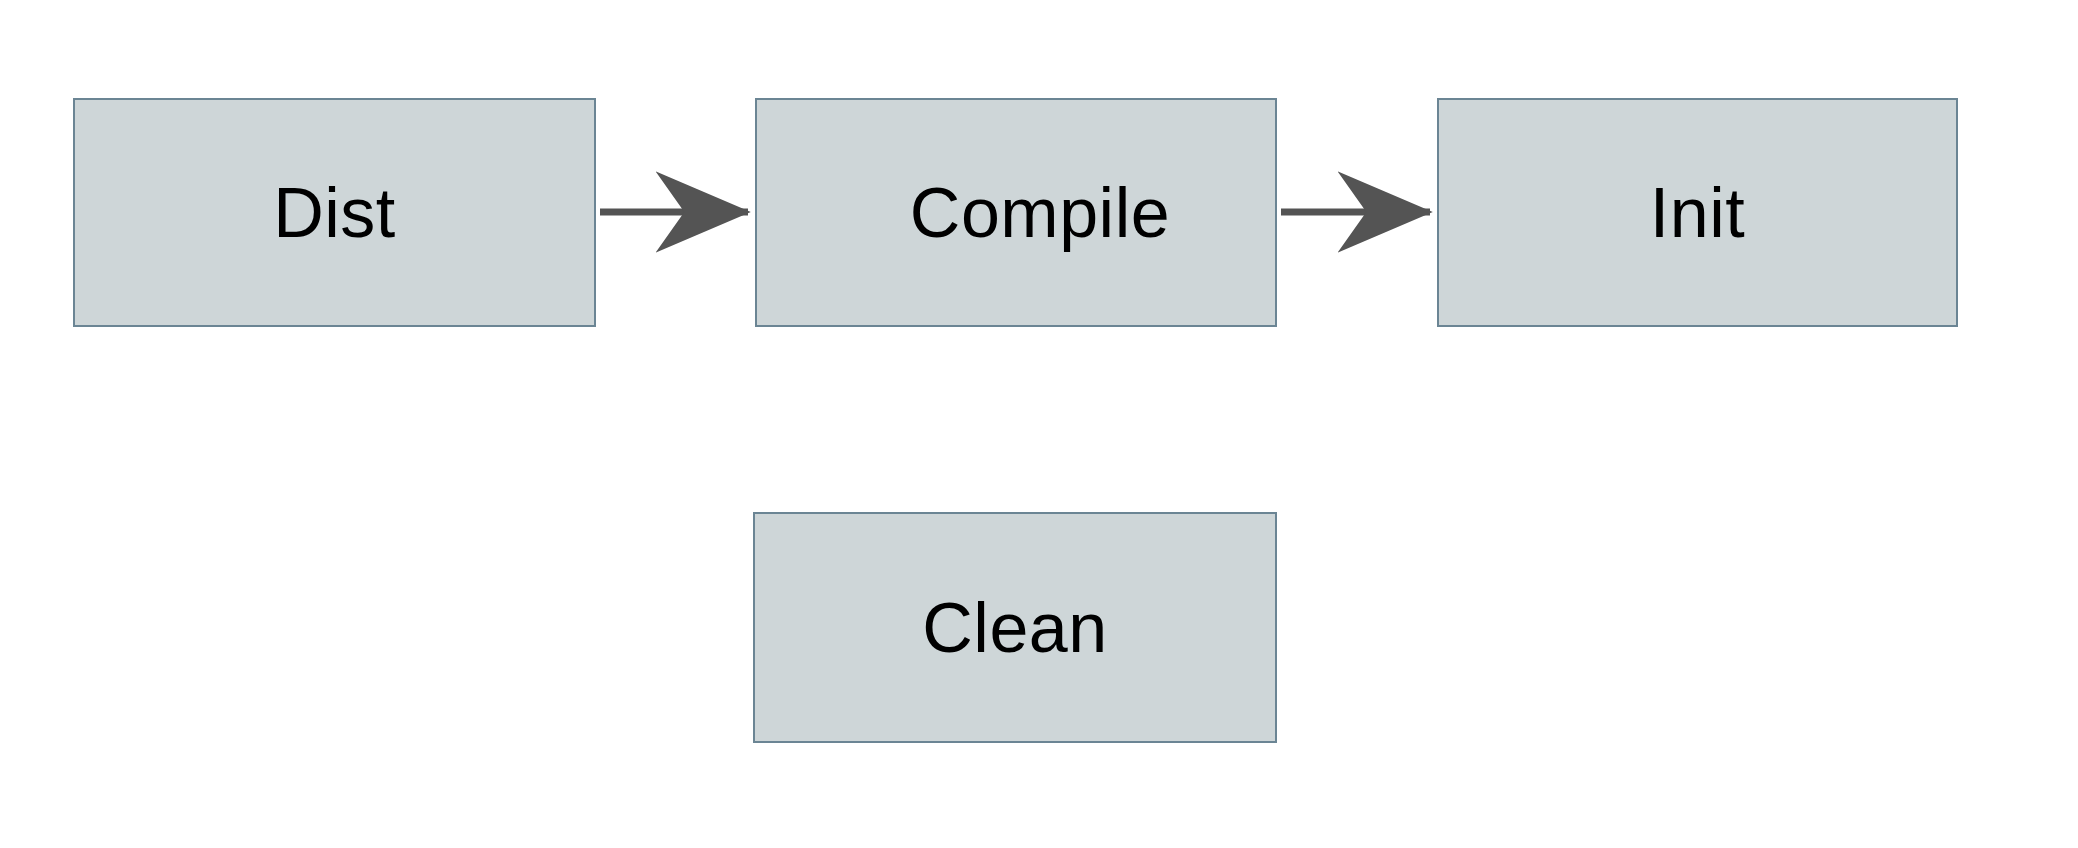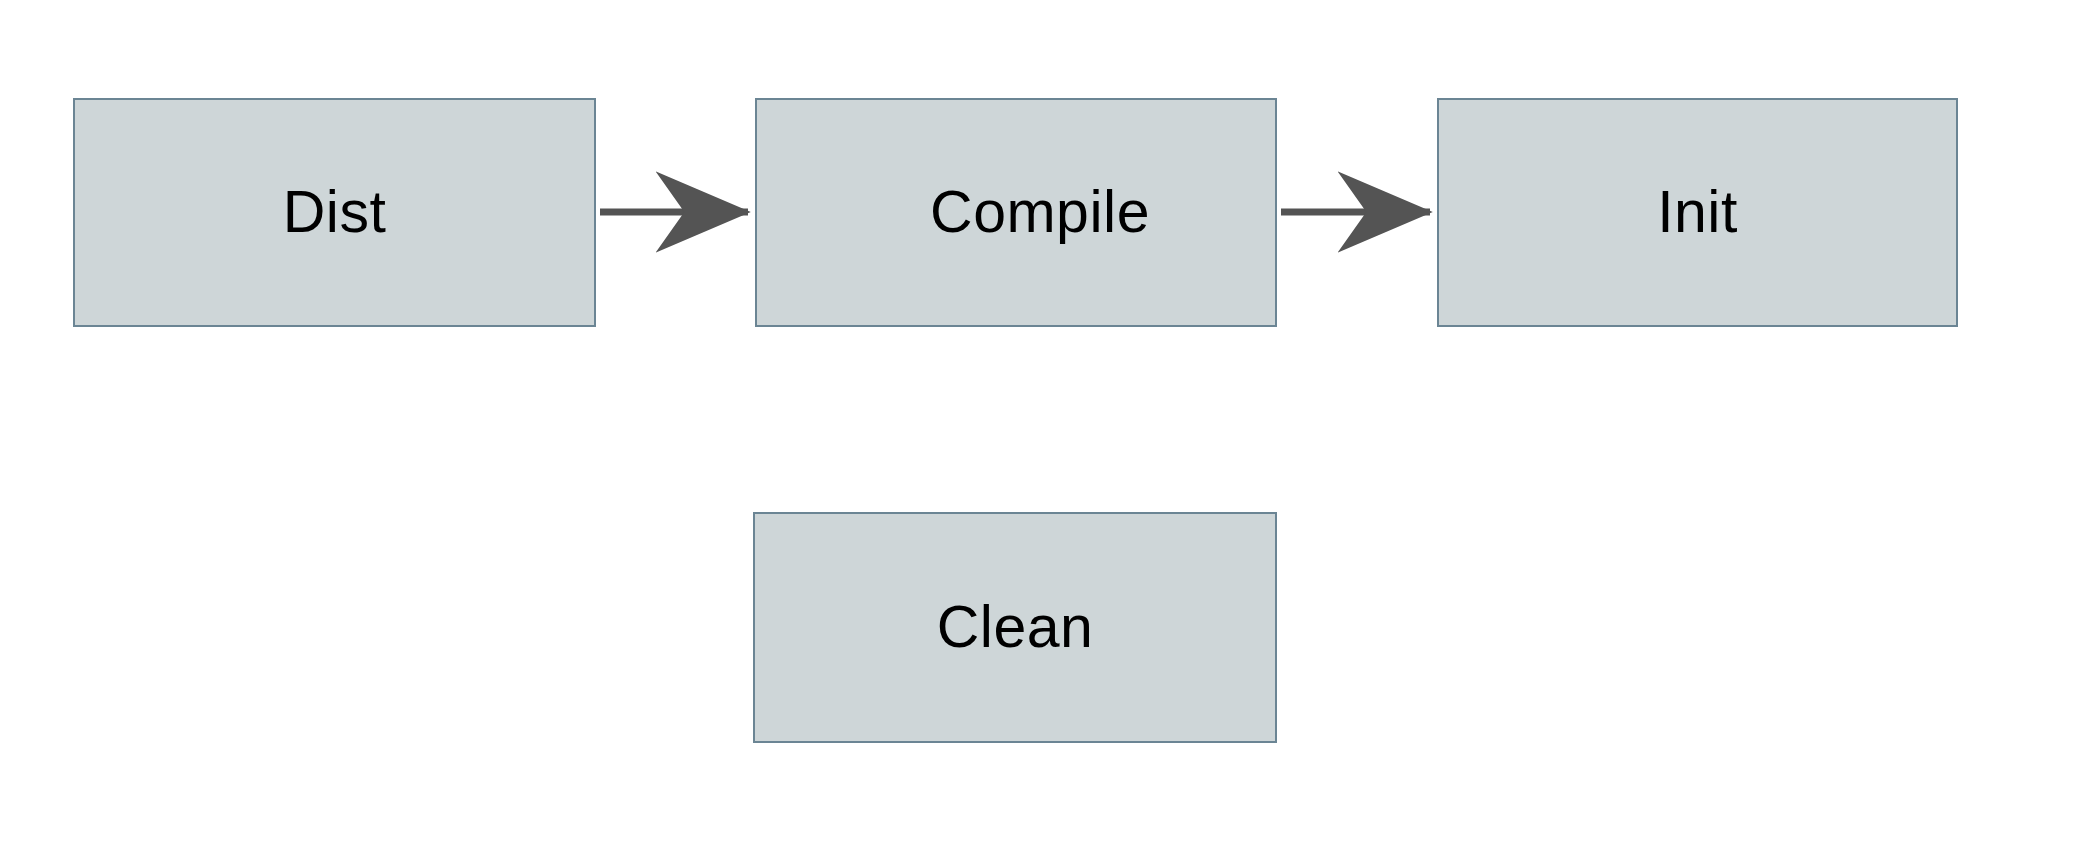--- a/index.html
+++ b/index.html
@@ -30,21 +30,21 @@
     position: absolute;
     box-sizing: border-box;
     background: #ced6d8;
     border: 2px solid #6b8594;
     display: flex;
     align-items: center;
     justify-content: center;
   }
   .node-label {
     font-family: "Liberation Sans", "DejaVu Sans", sans-serif;
-    font-size: 59px;
+    font-size: 70px;
     font-weight: 400;
     color: #000000;
     letter-spacing: 0.5px;
     line-height: 1;
     white-space: nowrap;
     -webkit-font-smoothing: antialiased;
   }
   
   #node-dist    { left: 73px;   top: 98px;  width: 523px; height: 229px; }
   #node-compile { left: 755px;  top: 98px;  width: 522px; height: 229px; padding-left: 48px; }

